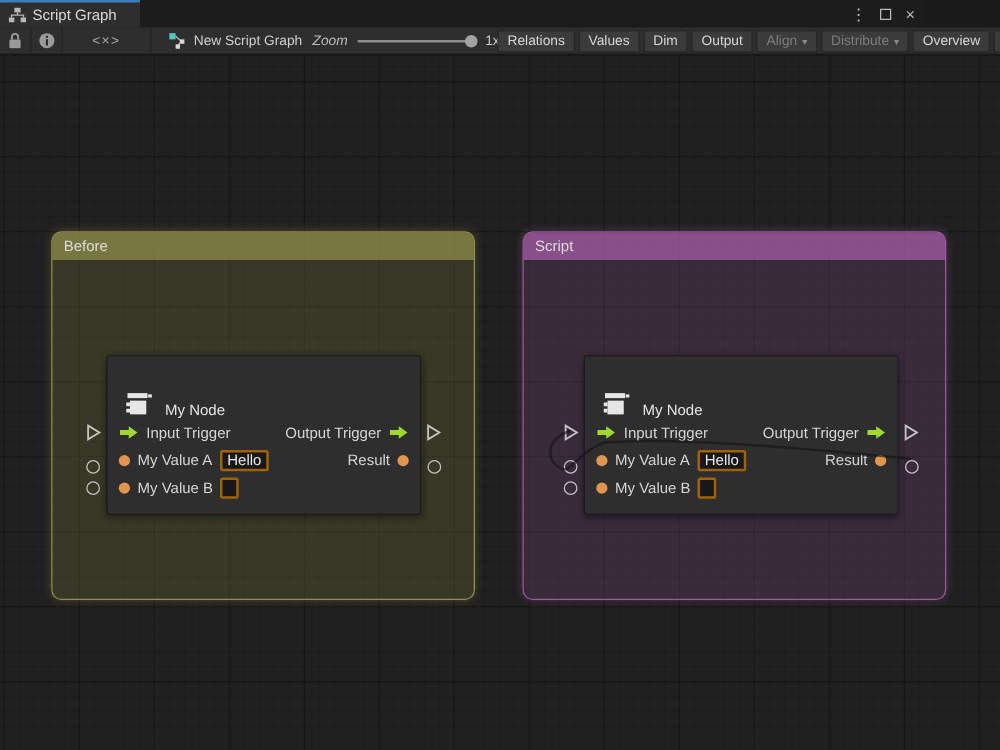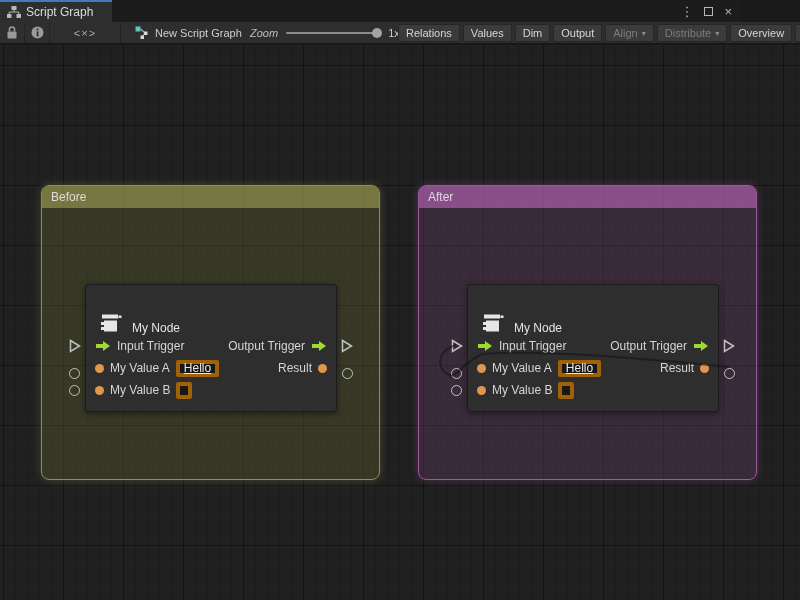--- a/index.html
+++ b/index.html
@@ -59,22 +59,22 @@
   .node { position:absolute; width:252px; height:128px; background:#2e2e2e; border:1px solid #1b1b1b;
           border-radius:3px; box-shadow:0 2px 6px rgba(0,0,0,0.4); z-index:2; }
   .node.before-node { left:85px; top:239px; }
   .node.after-node  { left:467px; top:239px; }
   .node-header { height:50px; display:flex; align-items:flex-end; padding-left:11px; gap:9px; }
   .node-title { font-size:12px; color:#e4e4e4; }
   .port-row { height:22px; display:flex; align-items:center; justify-content:space-between; padding:0 9px; }
   .port-left, .port-right { display:flex; align-items:center; gap:6px; }
   .port-label { font-size:12px; color:#d4d4d4; white-space:nowrap; }
   .value-dot { width:9px; height:9px; border-radius:50%; background:#e2954e; }
-  .inline-field { min-width:14px; height:17px; background:#181818; border:4px solid #a16207; border-radius:2px;
-                  color:#e8e8e8; font-size:12px; padding:0 4px; display:flex; align-items:center;text-decoration:underline; }
+  .inline-field { min-width:14px; height:17px; background:#181818; border:2px solid #a16207; border-radius:2px;
+                  color:#e8e8e8; font-size:12px; padding:0 4px; display:flex; align-items:center; }
   .inline-field.small { width:15px; }
 
   
   .oport { position:absolute; }
   .oport.tri  { width:12px; height:14px; }
   .oport.circ { width:11px; height:11px; border:1.5px solid #c2c2c2; border-radius:50%; background:transparent; }
   .op-l { left:-17px; } .op-r { right:-17px; }
   .op-row1 { top:54px; } .op-row2c { top:83px; } .op-row3c { top:100px; }
 
   .edge-layer { position:absolute; left:0; top:0; width:800px; height:555px; z-index:3; pointer-events:none; }
@@ -172,21 +172,21 @@
   <div class="canvas">
 
     <div class="group before">
       <div class="group-header">
         <span class="group-label">Before</span>
       </div>
     </div>
 
     <div class="group after">
       <div class="group-header">
-        <span class="group-label">After</span>
+        <span class="group-label">Script</span>
       </div>
     </div>
 
     <div class="node before-node">
       <div class="node-header">
         <svg width="26" height="26" viewBox="0 0 26 26">
           <rect x="5" y="5.5" width="16" height="4" fill="#e6e6e6"></rect>
           <rect x="21.5" y="6.5" width="3" height="2.5" fill="#e6e6e6"></rect>
           <rect x="7" y="11.5" width="13" height="11" fill="#e6e6e6"></rect>
           <rect x="4" y="13" width="3" height="3" fill="#e6e6e6"></rect>

